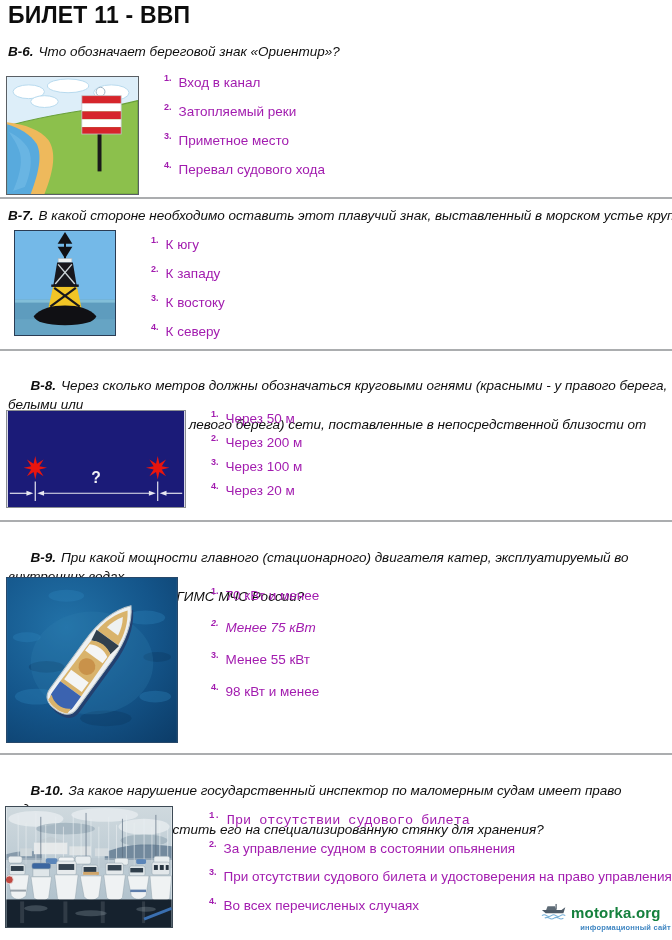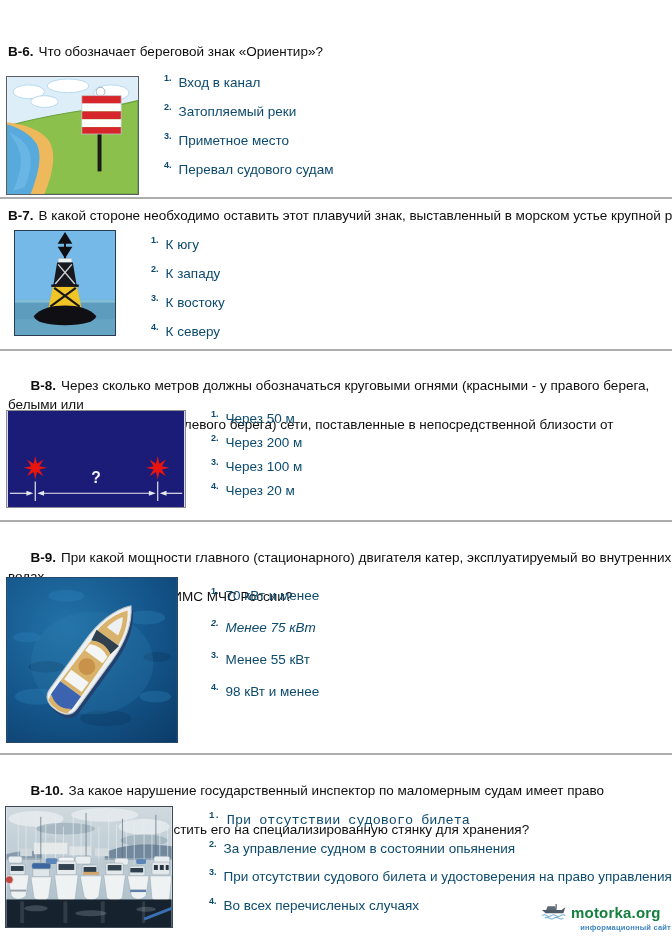--- a/index.html
+++ b/index.html
@@ -1,36 +1,37 @@
 <!DOCTYPE html>
 <html><head>
 <meta charset="utf-8">
 <style>
   html,body{margin:0;padding:0;background:#fff;}
   #page{position:relative;width:672px;height:940px;background:#ffffff;
         font-family:"Liberation Sans","DejaVu Sans",sans-serif;overflow:hidden;color:#111;}
   .title{position:absolute;left:8px;top:2px;font-size:23px;font-weight:bold;color:#0d0d0d;letter-spacing:.2px;}
-  .q{position:absolute;font-size:13.5px;line-height:19.5px;color:#0e0e0e;white-space:pre-wrap;}
+  .q{position:absolute;font-size:13.5px;line-height:19.5px;color:#0e0e0e;white-space:pre-wrap;font-style:italic;}
   .q .lbl{font-weight:bold;margin-right:5px;}
   .oneline{white-space:nowrap;}
-  .ans{position:absolute;font-size:13.5px;line-height:18px;color:#0c4a6e;white-space:nowrap;}
+  .ans{position:absolute;font-size:13.5px;line-height:18px;color:#a21caf;white-space:nowrap;}
   .ans .n{font-size:9px;font-weight:bold;vertical-align:6px;line-height:1;margin-right:7px;}
   .divider{position:absolute;left:0;width:672px;height:2px;background:#abadaf;}
   .img{position:absolute;border:1px solid #4a4f54;box-sizing:border-box;background:#fff;}
   .img svg{display:block;width:100%;height:100%;}
   .logo{position:absolute;left:541px;top:901px;width:130px;}
   .logo-row{display:flex;align-items:center;gap:2px;}
   .logo-name{font-size:15px;font-weight:bold;color:#15803d;letter-spacing:.2px;}
   .logo-sub{font-size:7.5px;font-weight:bold;color:#3f86c2;text-align:right;margin-top:-1px;letter-spacing:.2px;}
 </style>
 </head>
 <body>
 
 <div id="page">
 
+  <div class="title">БИЛЕТ 11 - ВВП</div>
 
   <div>
     <div class="q oneline" style="left:8px;top:42px;">
       <span class="lbl">В-6.</span><span>Что обозначает береговой знак «Ориентир»?</span>
     </div>
     <div class="img" style="left:6px;top:76px;width:133px;height:119px;border-color:#5a5f64;" aria-label="riverbank-orientir-sign-illustration">
       <svg viewBox="0 0 133 119">
         <rect width="133" height="119" fill="#ddeef9"></rect>
         <g fill="#ffffff" stroke="#b7d9ee" stroke-width="1">
           <ellipse cx="22" cy="15" rx="16" ry="7"></ellipse>
@@ -50,21 +51,21 @@
           <rect x="76" y="35" width="40" height="8" fill="#d6252b"></rect>
           <rect x="76" y="43" width="40" height="8" fill="#ffffff"></rect>
           <rect x="76" y="51" width="40" height="7" fill="#d6252b"></rect>
           <rect x="76" y="19" width="40" height="39" fill="none" stroke="#c3c9cd" stroke-width="0.8"></rect>
         </g>
       </svg>
     </div>
     <div class="ans" style="left:164px;top:74px;"><span class="n">1.</span><span>Вход в канал</span></div>
     <div class="ans" style="left:164px;top:103px;"><span class="n">2.</span><span>Затопляемый реки</span></div>
     <div class="ans" style="left:164px;top:132px;"><span class="n">3.</span><span>Приметное место</span></div>
-    <div class="ans" style="left:164px;top:161px;"><span class="n">4.</span><span>Перевал судового судам</span></div>
+    <div class="ans" style="left:164px;top:161px;"><span class="n">4.</span><span>Перевал судового хода</span></div>
   </div>
 
   <div class="divider" style="top:197px;"></div>
 
   <div>
     <div class="q oneline" style="left:8px;top:206px;">
       <span class="lbl">В-7.</span><span>В какой стороне необходимо оставить этот плавучий знак, выставленный в морском устье крупной реки?</span>
     </div>
     <div class="img" style="left:14px;top:230px;width:102px;height:106px;border-color:#2a3c54;" aria-label="cardinal-buoy-illustration">
       <svg viewBox="0 0 102 106">

